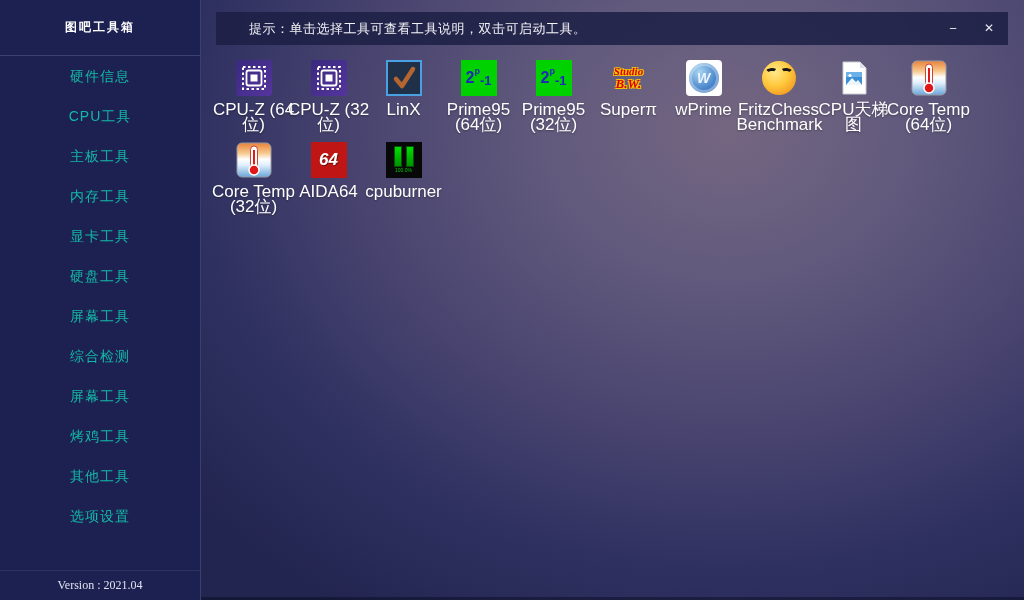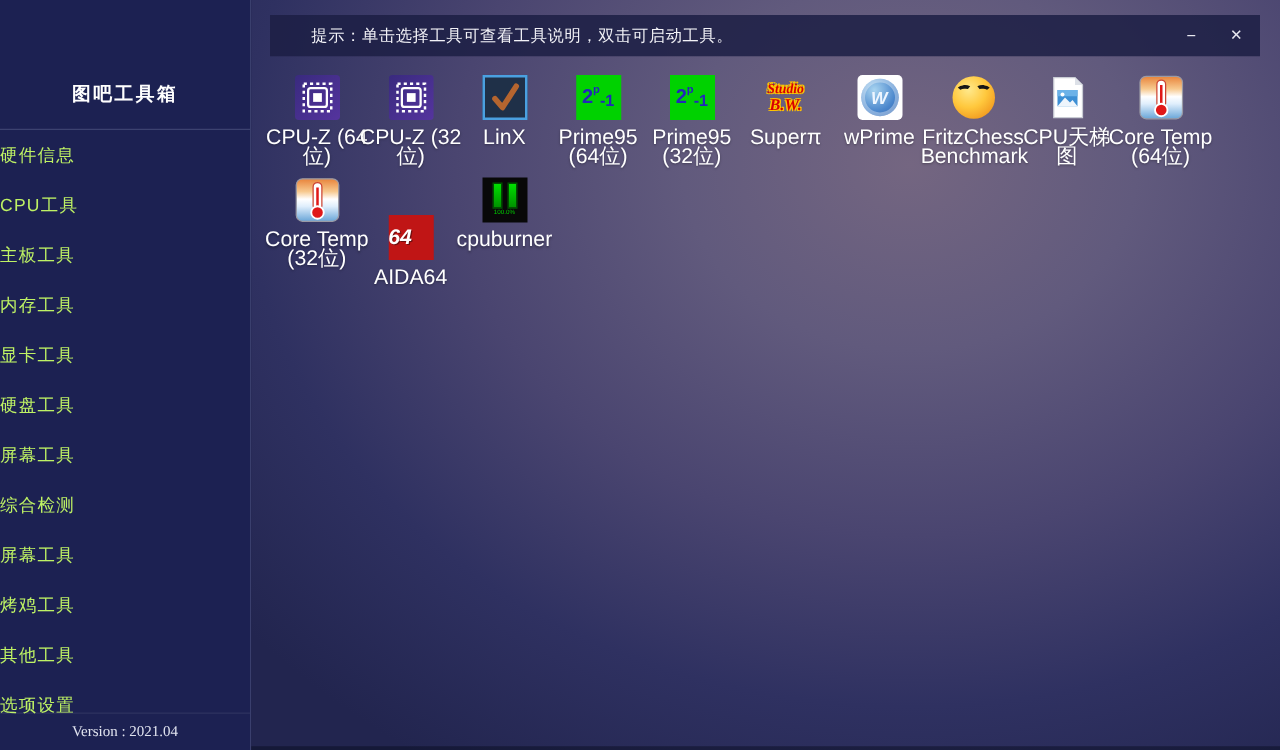--- a/index.html
+++ b/index.html
@@ -11,26 +11,25 @@
   }
   .window { position:absolute; inset:0; }
 
   
   .sidebar {
     position:absolute; left:0; top:0; width:201px; height:600px;
     background:#1c2152; border-right:1px solid #3a3f6d;
   }
   .sidebar-title {
     height:56px; line-height:55px; text-align:center; color:#ffffff;
-    font-size:15px; font-weight:bold; letter-spacing:2px;
+    font-size:12px; font-weight:bold; letter-spacing:2px;
     border-bottom:1px solid #3c4270;
-    margin-top:48px;
   }
   .nav-item {
-    height:40px; line-height:40px; color:#bef264;
+    height:40px; line-height:40px; text-align:center; color:#14b8a6;
     font-size:14px; letter-spacing:1px; cursor:pointer;
   }
   .version {
     position:absolute; bottom:0; left:0; width:100%; height:30px; line-height:29px;
     text-align:center; color:#e0e3ef; font-size:12px;
     border-top:1px solid rgba(255,255,255,0.08);
     font-family:Liberation Serif, serif;
   }
 
   
@@ -100,21 +99,21 @@
     width:34px; height:34px; margin:1px; border-radius:50%;
     background:radial-gradient(circle at 38% 32%, #ffe98c 0%, #ffc83d 45%, #f0951c 85%, #d97f10 100%);
     position:relative;
   }
   .fbrow { position:absolute; width:13px; height:9px; border:3px solid transparent; border-top:3px solid #161616; border-radius:50%; }
   .fb-l { left:3px; top:7px; transform:rotate(-6deg); }
   .fb-r { left:18px; top:7px; transform:rotate(6deg); }
 
   .i-warn { background:#47484f; border-radius:50%; }
 
-  .i-aida { background:#c01515; display:flex; align-items:center; justify-content:flex-start;margin-top:30px; }
+  .i-aida { background:#c01515; display:flex; align-items:center; justify-content:center; }
   .i-aida span { color:#ffffff; font-weight:bold; font-style:italic; font-size:17px; text-shadow:1px 1px 0 #701010; }
 
   .i-burner { background:#080808; display:flex; flex-direction:column; align-items:center; padding-top:4px; }
   .bbars { display:flex; gap:4px; }
   .bbar { width:8px; height:21px; background:linear-gradient(#00e000,#009000); border:1px solid #005500; }
   .btxt { font-size:5px; color:#00cc00; margin-top:1px; line-height:1; }
 </style>
 </head>
 <body>
 

